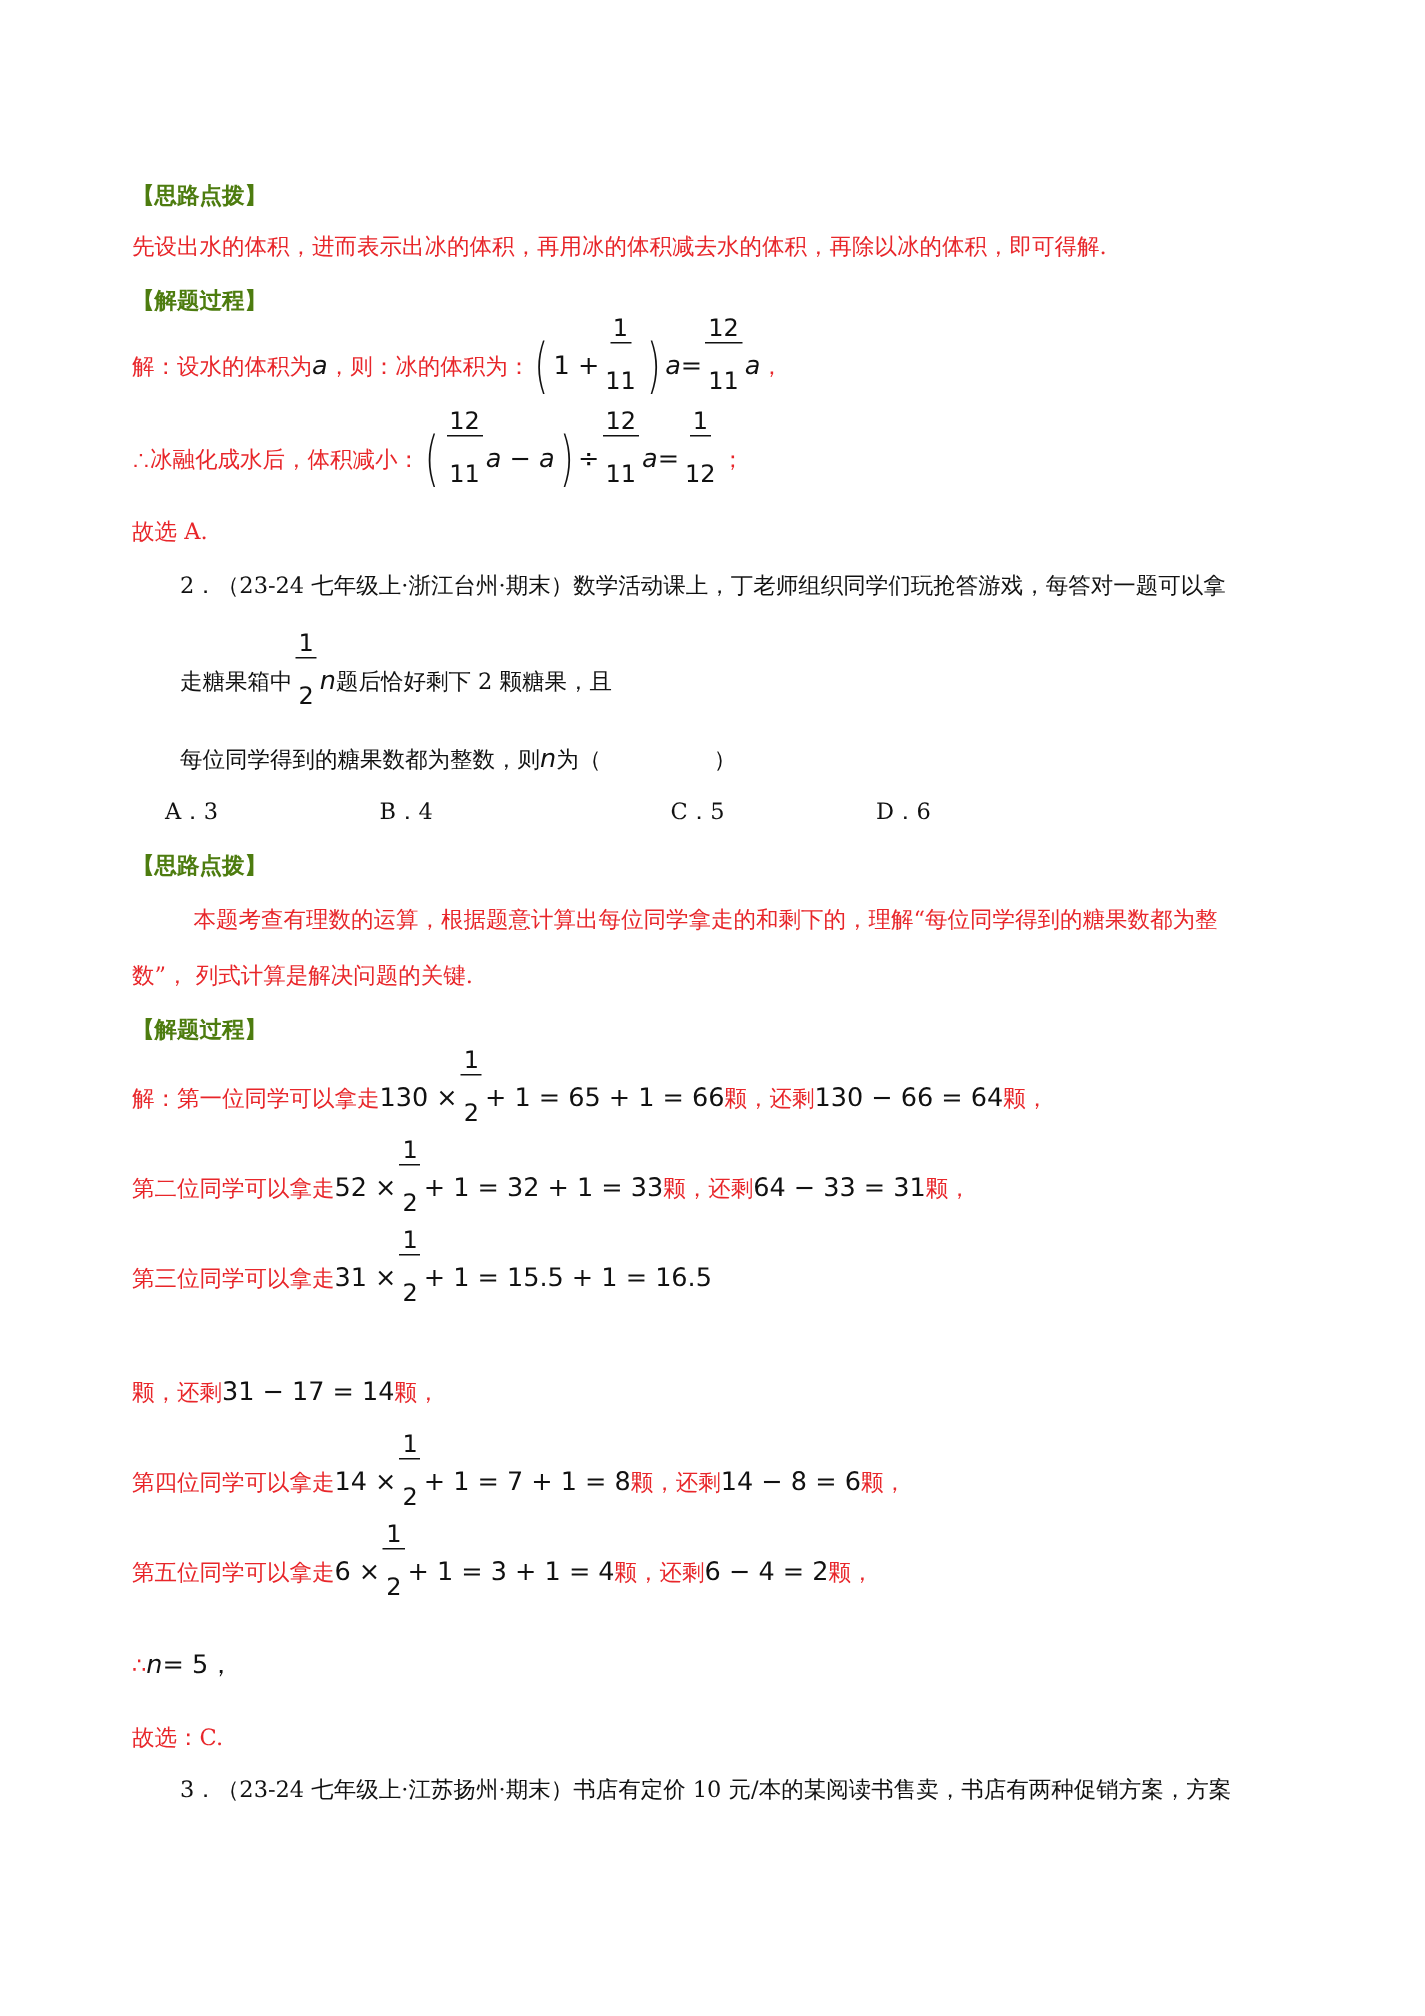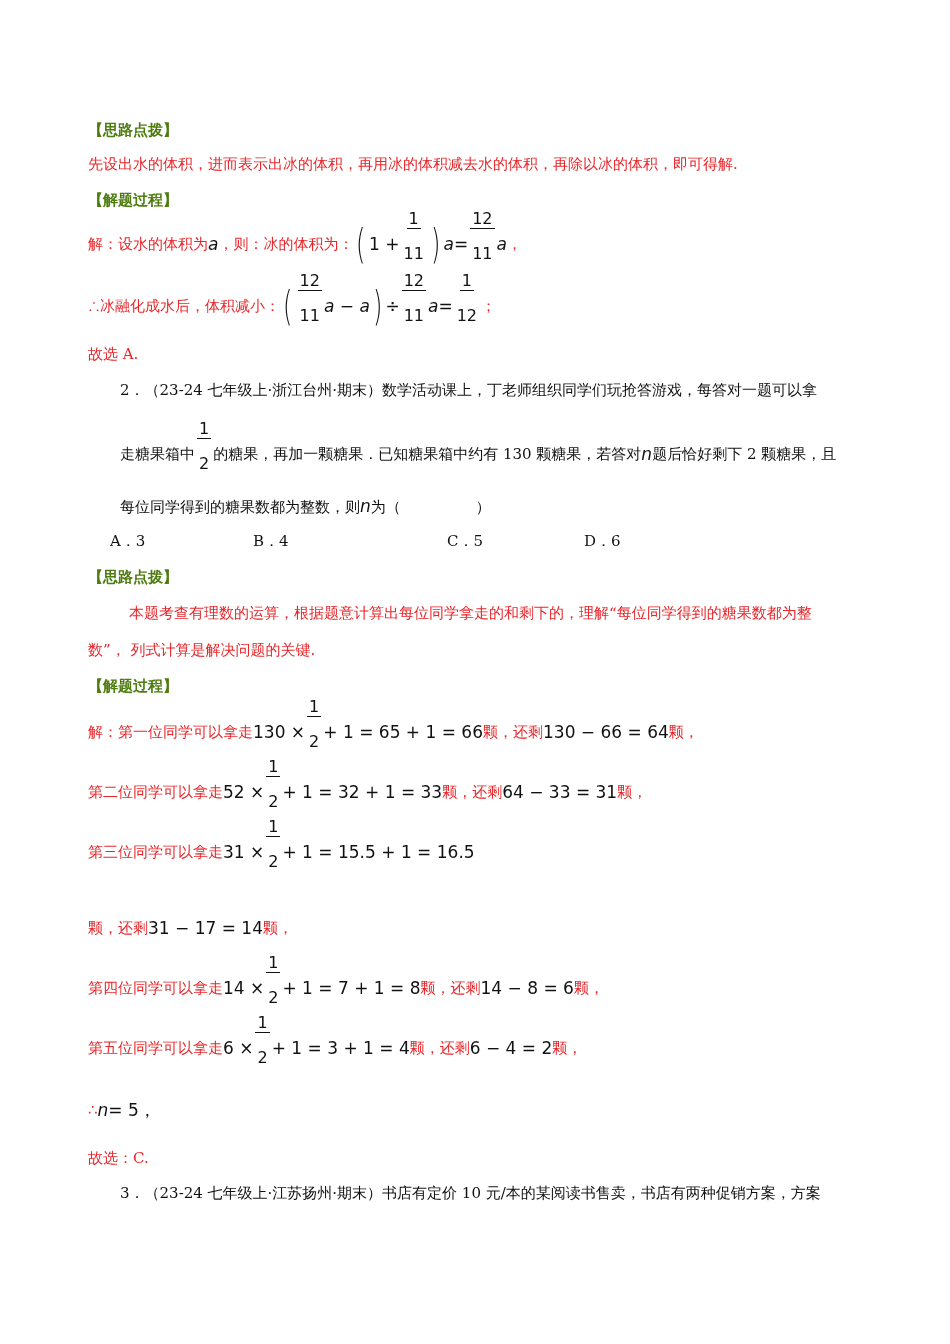--- a/index.html
+++ b/index.html
@@ -85,21 +85,20 @@
 
 <div class="line red" style="top:344px;">故选 A.</div>
 
 <div class="line black" style="top:380px;">2．（23-24 七年级上·浙江台州·期末）数学活动课上，丁老师组织同学们玩抢答游戏，每答对一题可以拿</div>
 <div class="line black" style="top:432px; height:44px; display:flex; align-items:center;">
   <span>走糖果箱中</span>
   <span class="frac">
       <span class="num">1</span>
       <span class="den">2</span>
     </span>
-  <span>的糖果，再加一颗糖果．已知糖果箱中约有 130 颗糖果，若答对</span>
   <span class="var">n</span>
   <span>题后恰好剩下 2 颗糖果，且</span>
 </div>
 <div class="line black" style="top:496px;">
   <span>每位同学得到的糖果数都为整数，则</span><span class="var">n</span><span>为（　　　　　）</span>
 </div>
 <div class="opts">
   <span class="opt" style="left:0px;">A．3</span>
   <span class="opt" style="left:143px;">B．4</span>
   <span class="opt" style="left:308px;margin-left:29px;">C．5</span>

